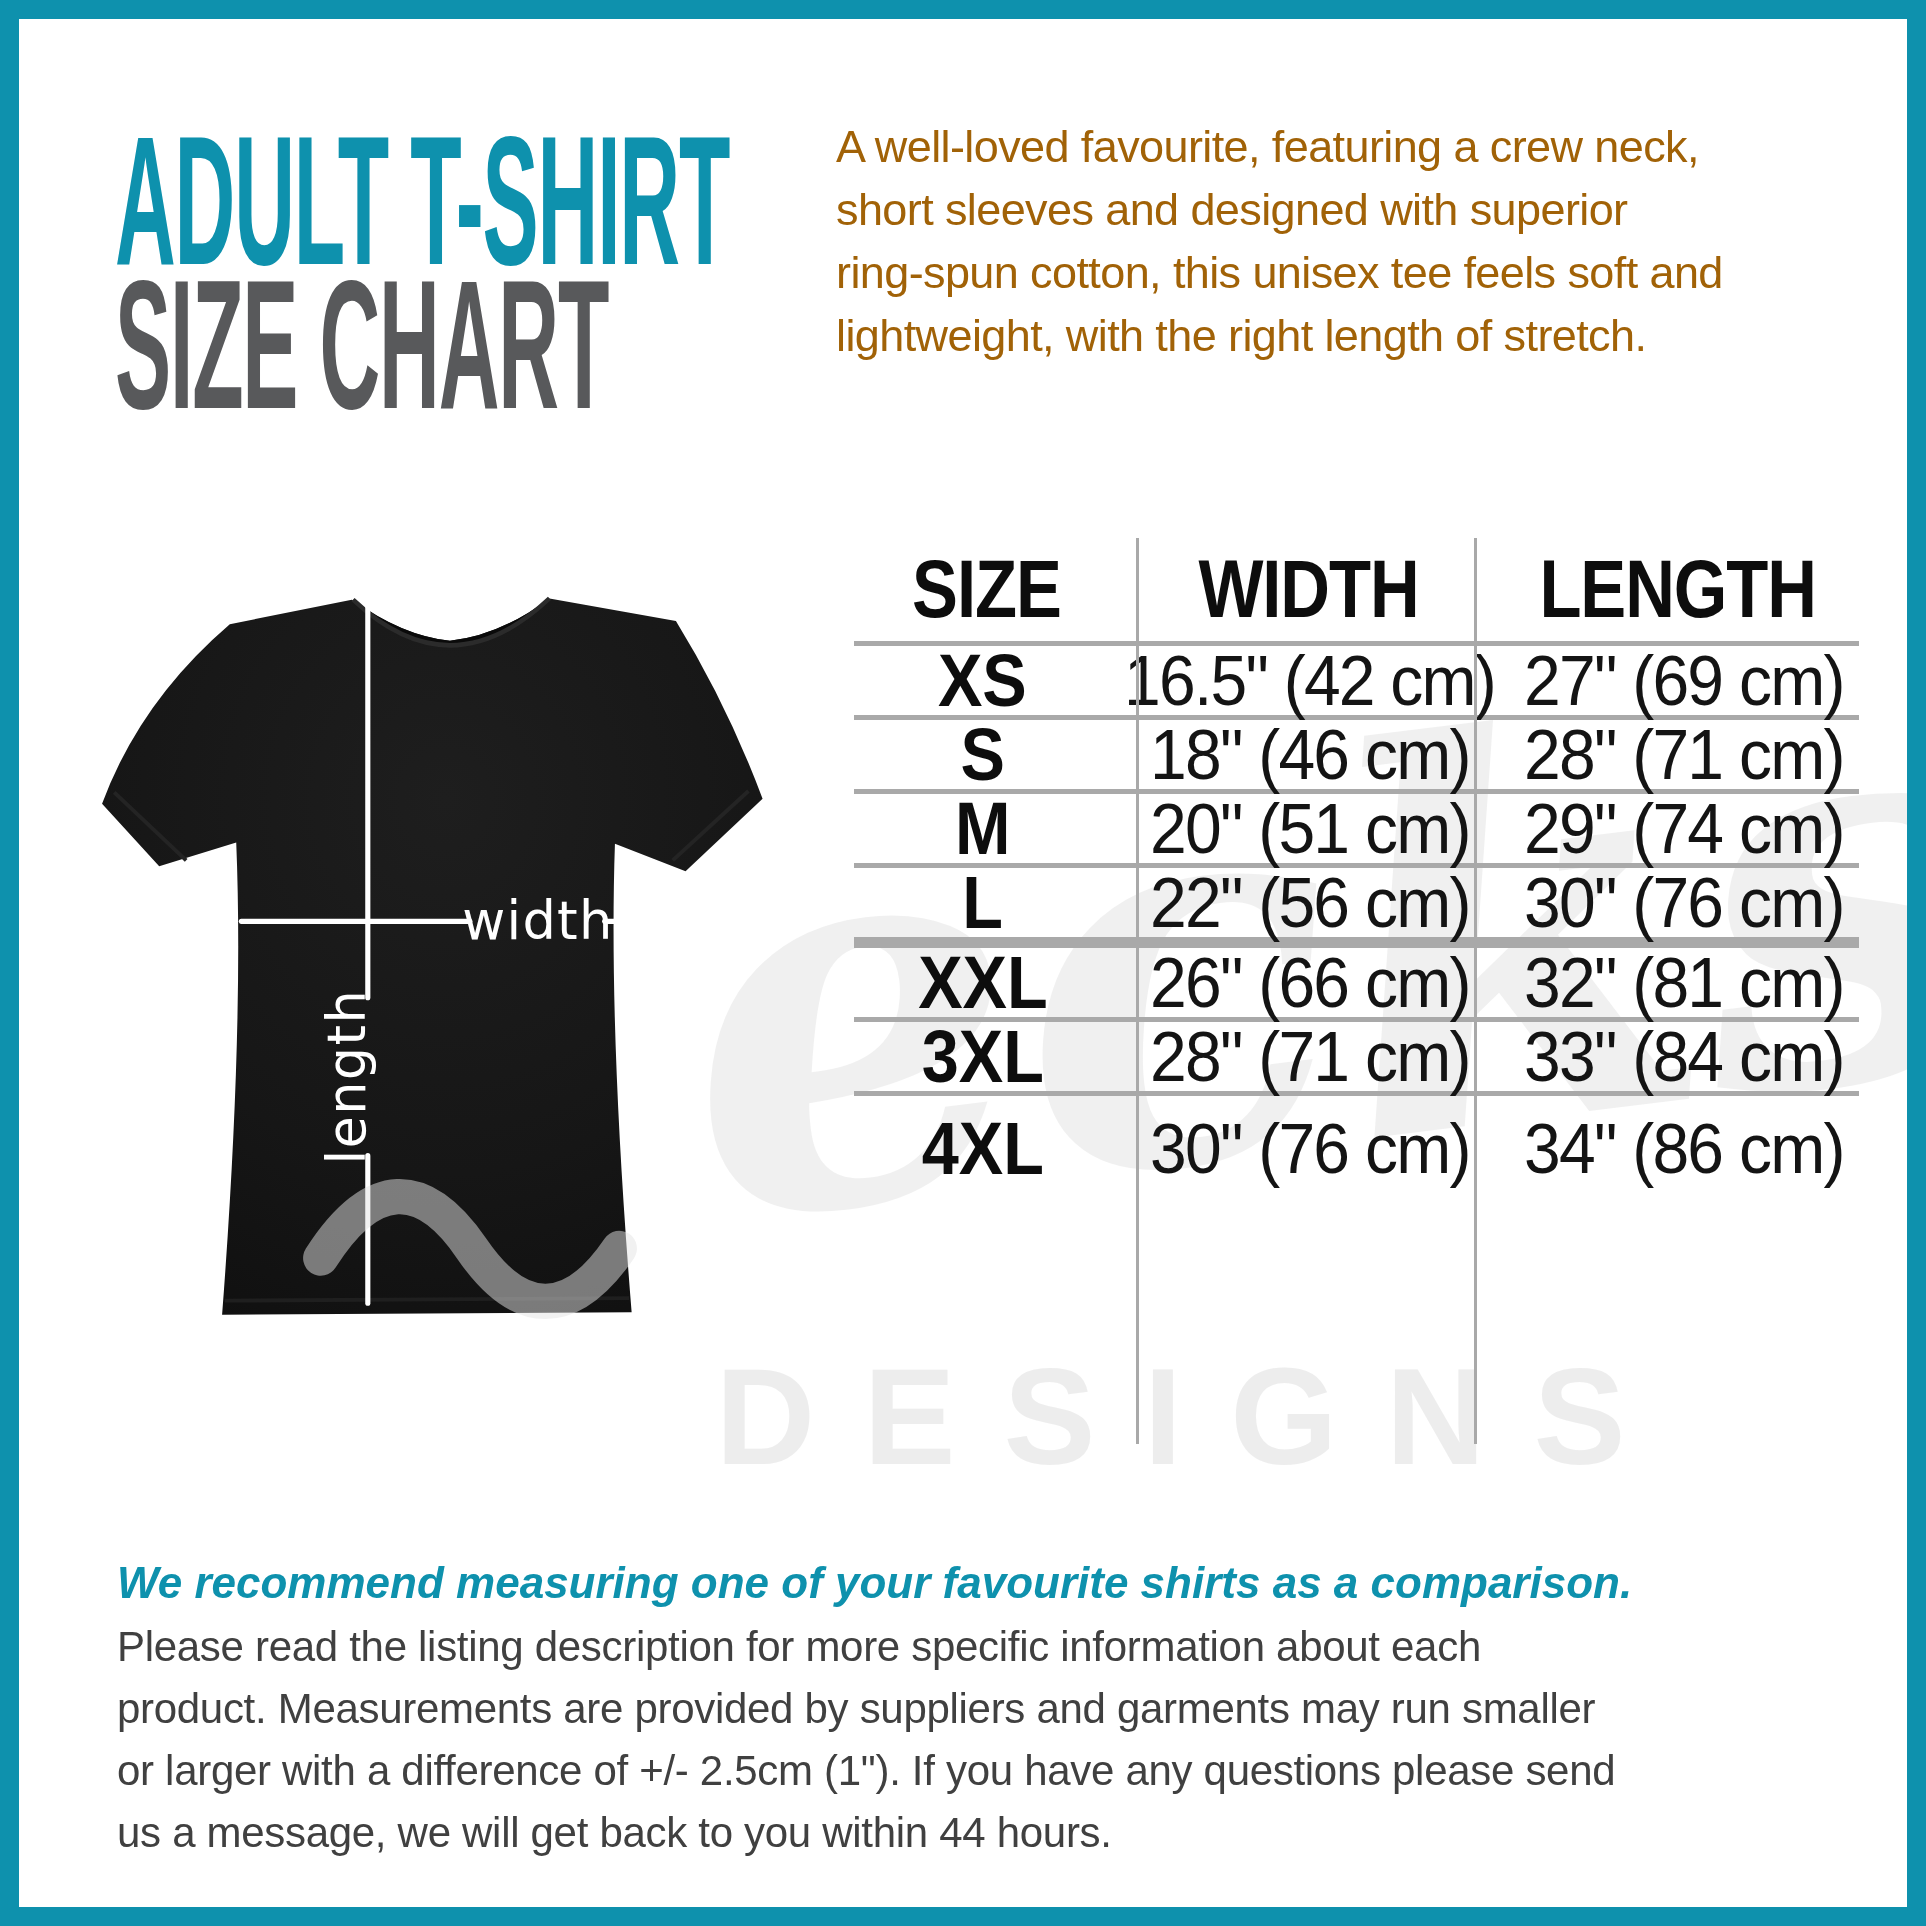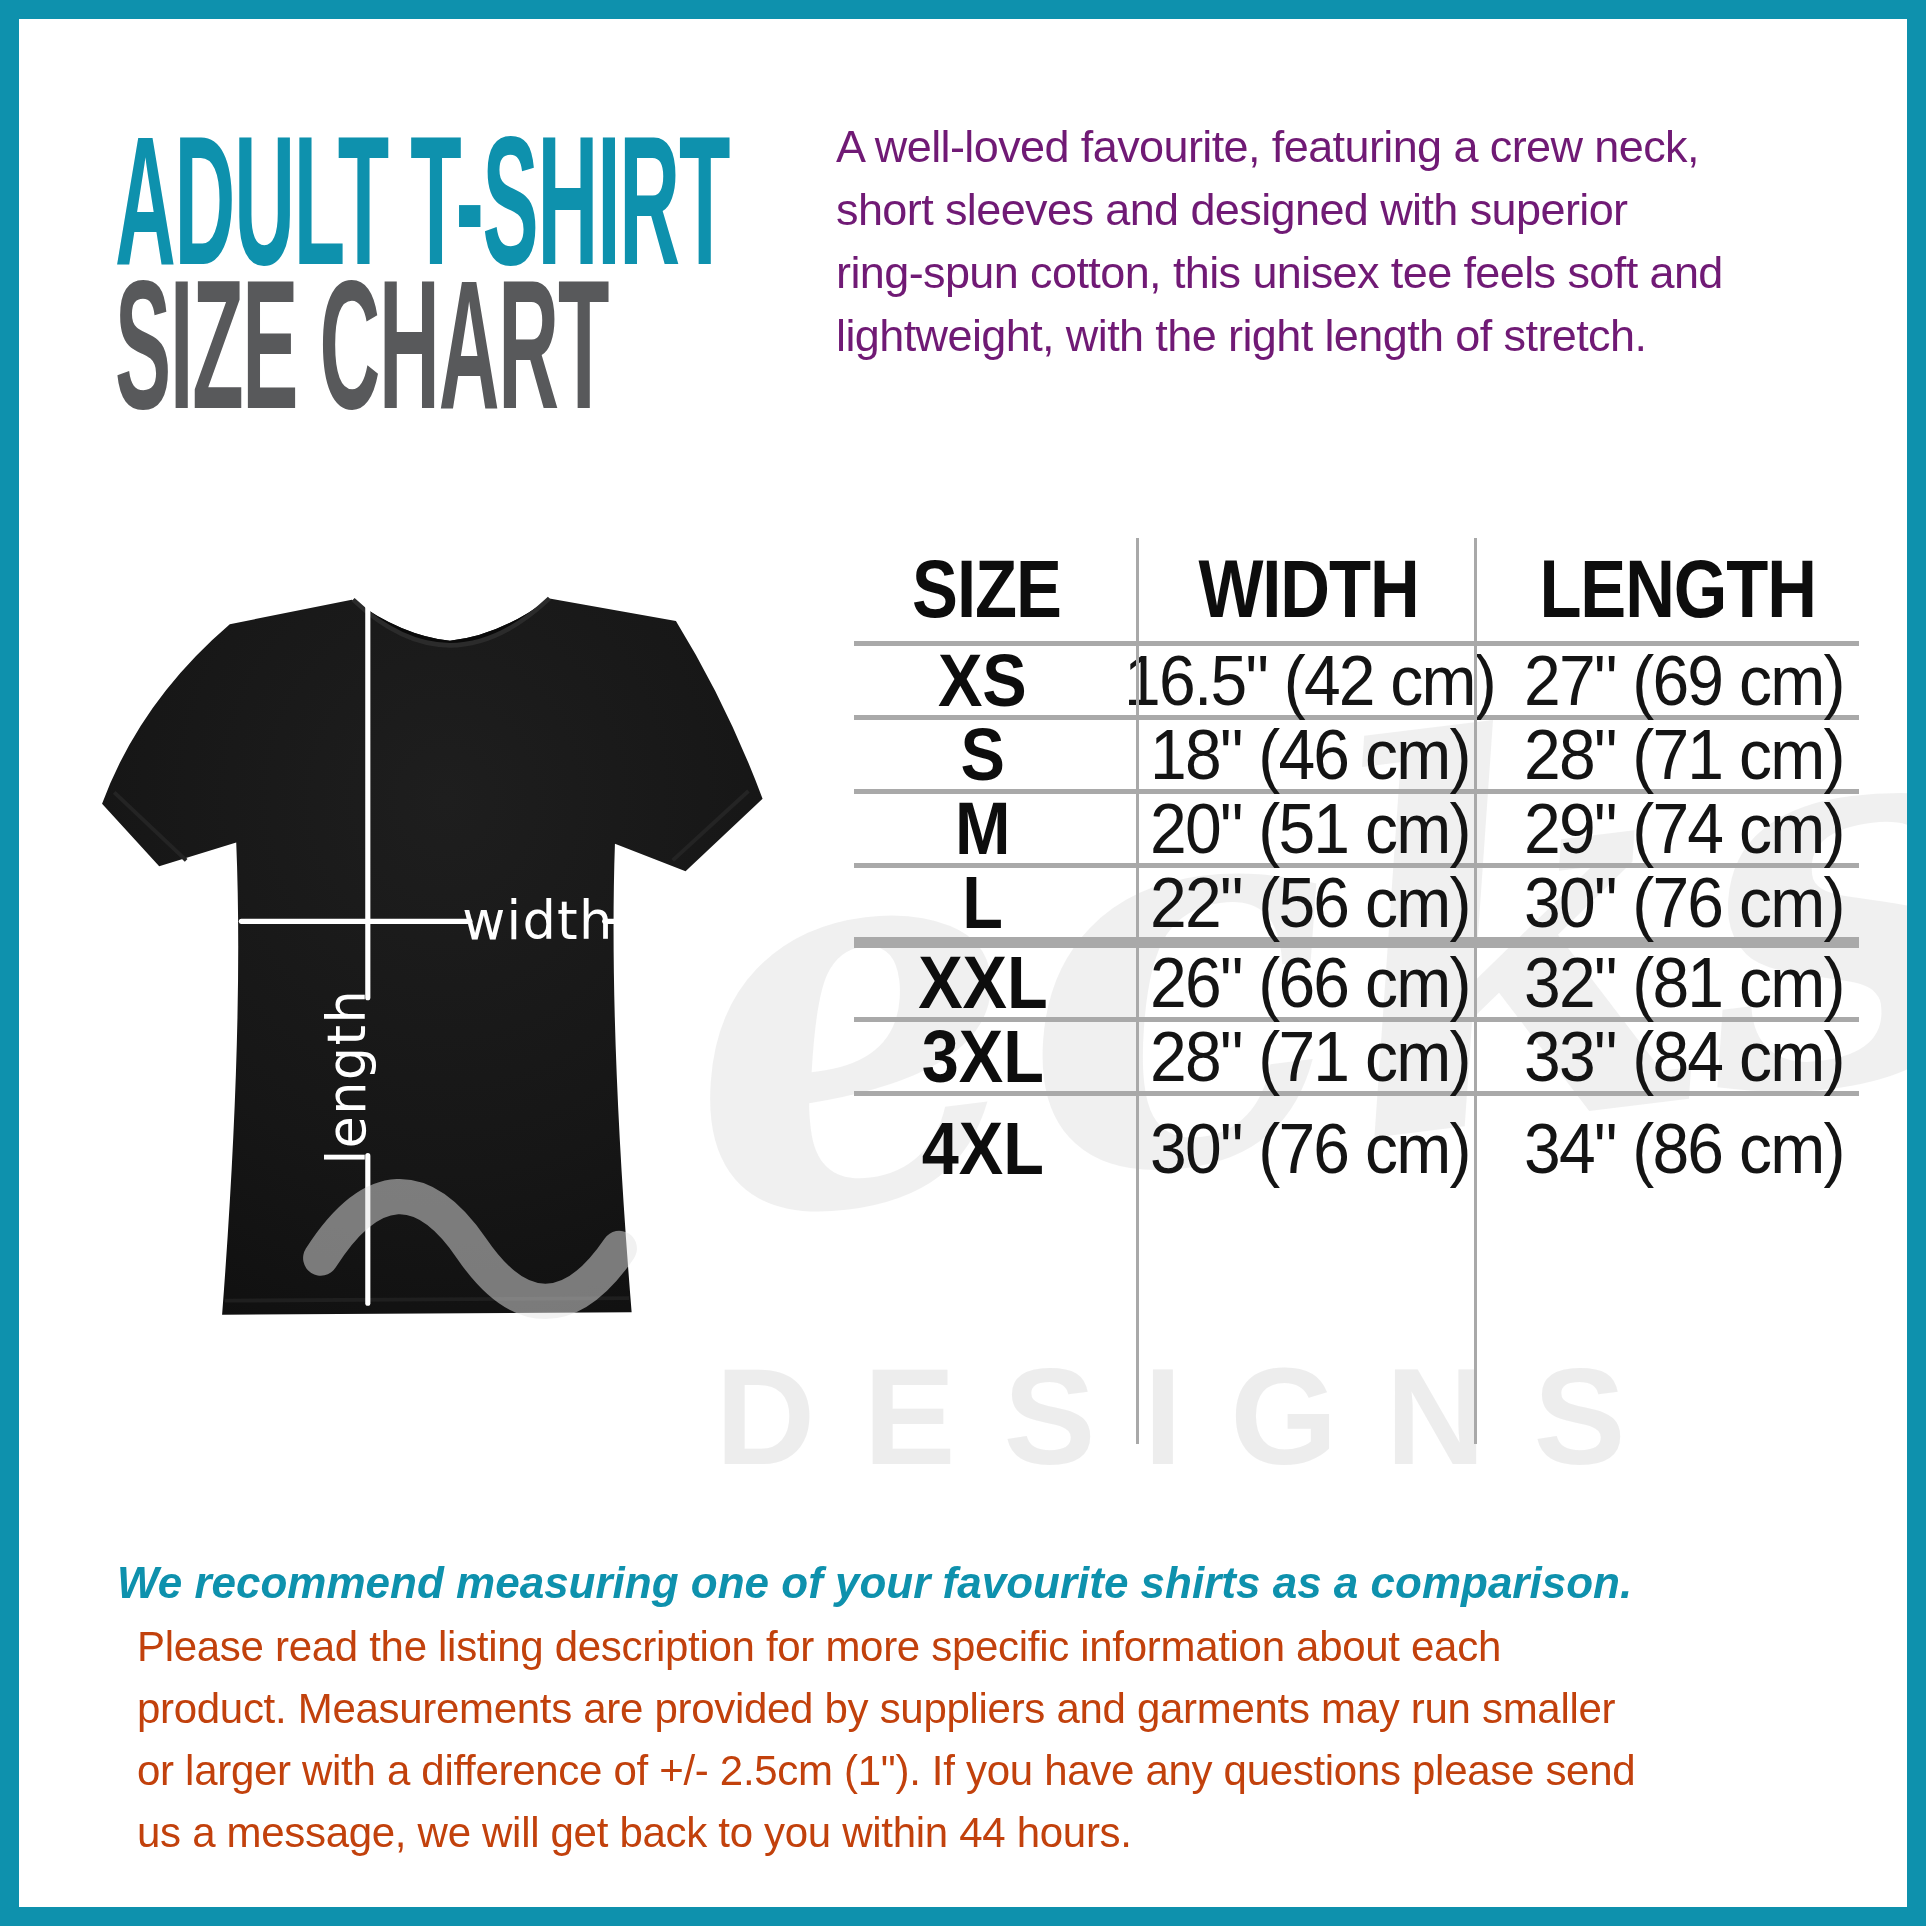--- a/index.html
+++ b/index.html
@@ -24,21 +24,21 @@
     z-index:3;
   }
   .title-teal{top:90px;color:#0e91ad;}
   .title-gray{top:234px;color:#58595b;}
   
   .intro{
     position:absolute;left:817px;top:96px;width:1079px;
     z-index:3;
   }
   .intro .line{
-    font-size:45px;line-height:63px;color:#701a75;
+    font-size:45px;line-height:63px;color:#a16207;
     letter-spacing:-0.6px;white-space:nowrap;
   }
   
   .tshirt-wrap{position:absolute;left:76px;top:560px;z-index:1;}
   
   .watermark{position:absolute;left:0;top:0;z-index:2;pointer-events:none;}
   
   .size-table{
     position:absolute;left:835px;top:519px;width:1005px;height:906px;
     z-index:3;
@@ -73,22 +73,22 @@
   .footer-highlight{
     position:absolute;left:98px;top:1533px;width:1759px;
     font-size:44px;line-height:61px;
     font-weight:bold;font-style:italic;color:#0e91ad;
     white-space:nowrap;z-index:3;
   }
   .footer-body{
     position:absolute;left:98px;top:1597px;width:1785px;z-index:3;
   }
   .footer-body .line{
-    font-size:42px;line-height:62px;color:#c2410c;
-    letter-spacing:-0.3px;white-space:nowrap;margin-left:20px;
+    font-size:42px;line-height:62px;color:#404040;
+    letter-spacing:-0.3px;white-space:nowrap;
   }
 </style>
 </head>
 <body>
 
 <div class="page">
 
   <div class="title-line title-teal">ADULT T-SHIRT</div>
   <div class="title-line title-gray">SIZE CHART</div>
 

